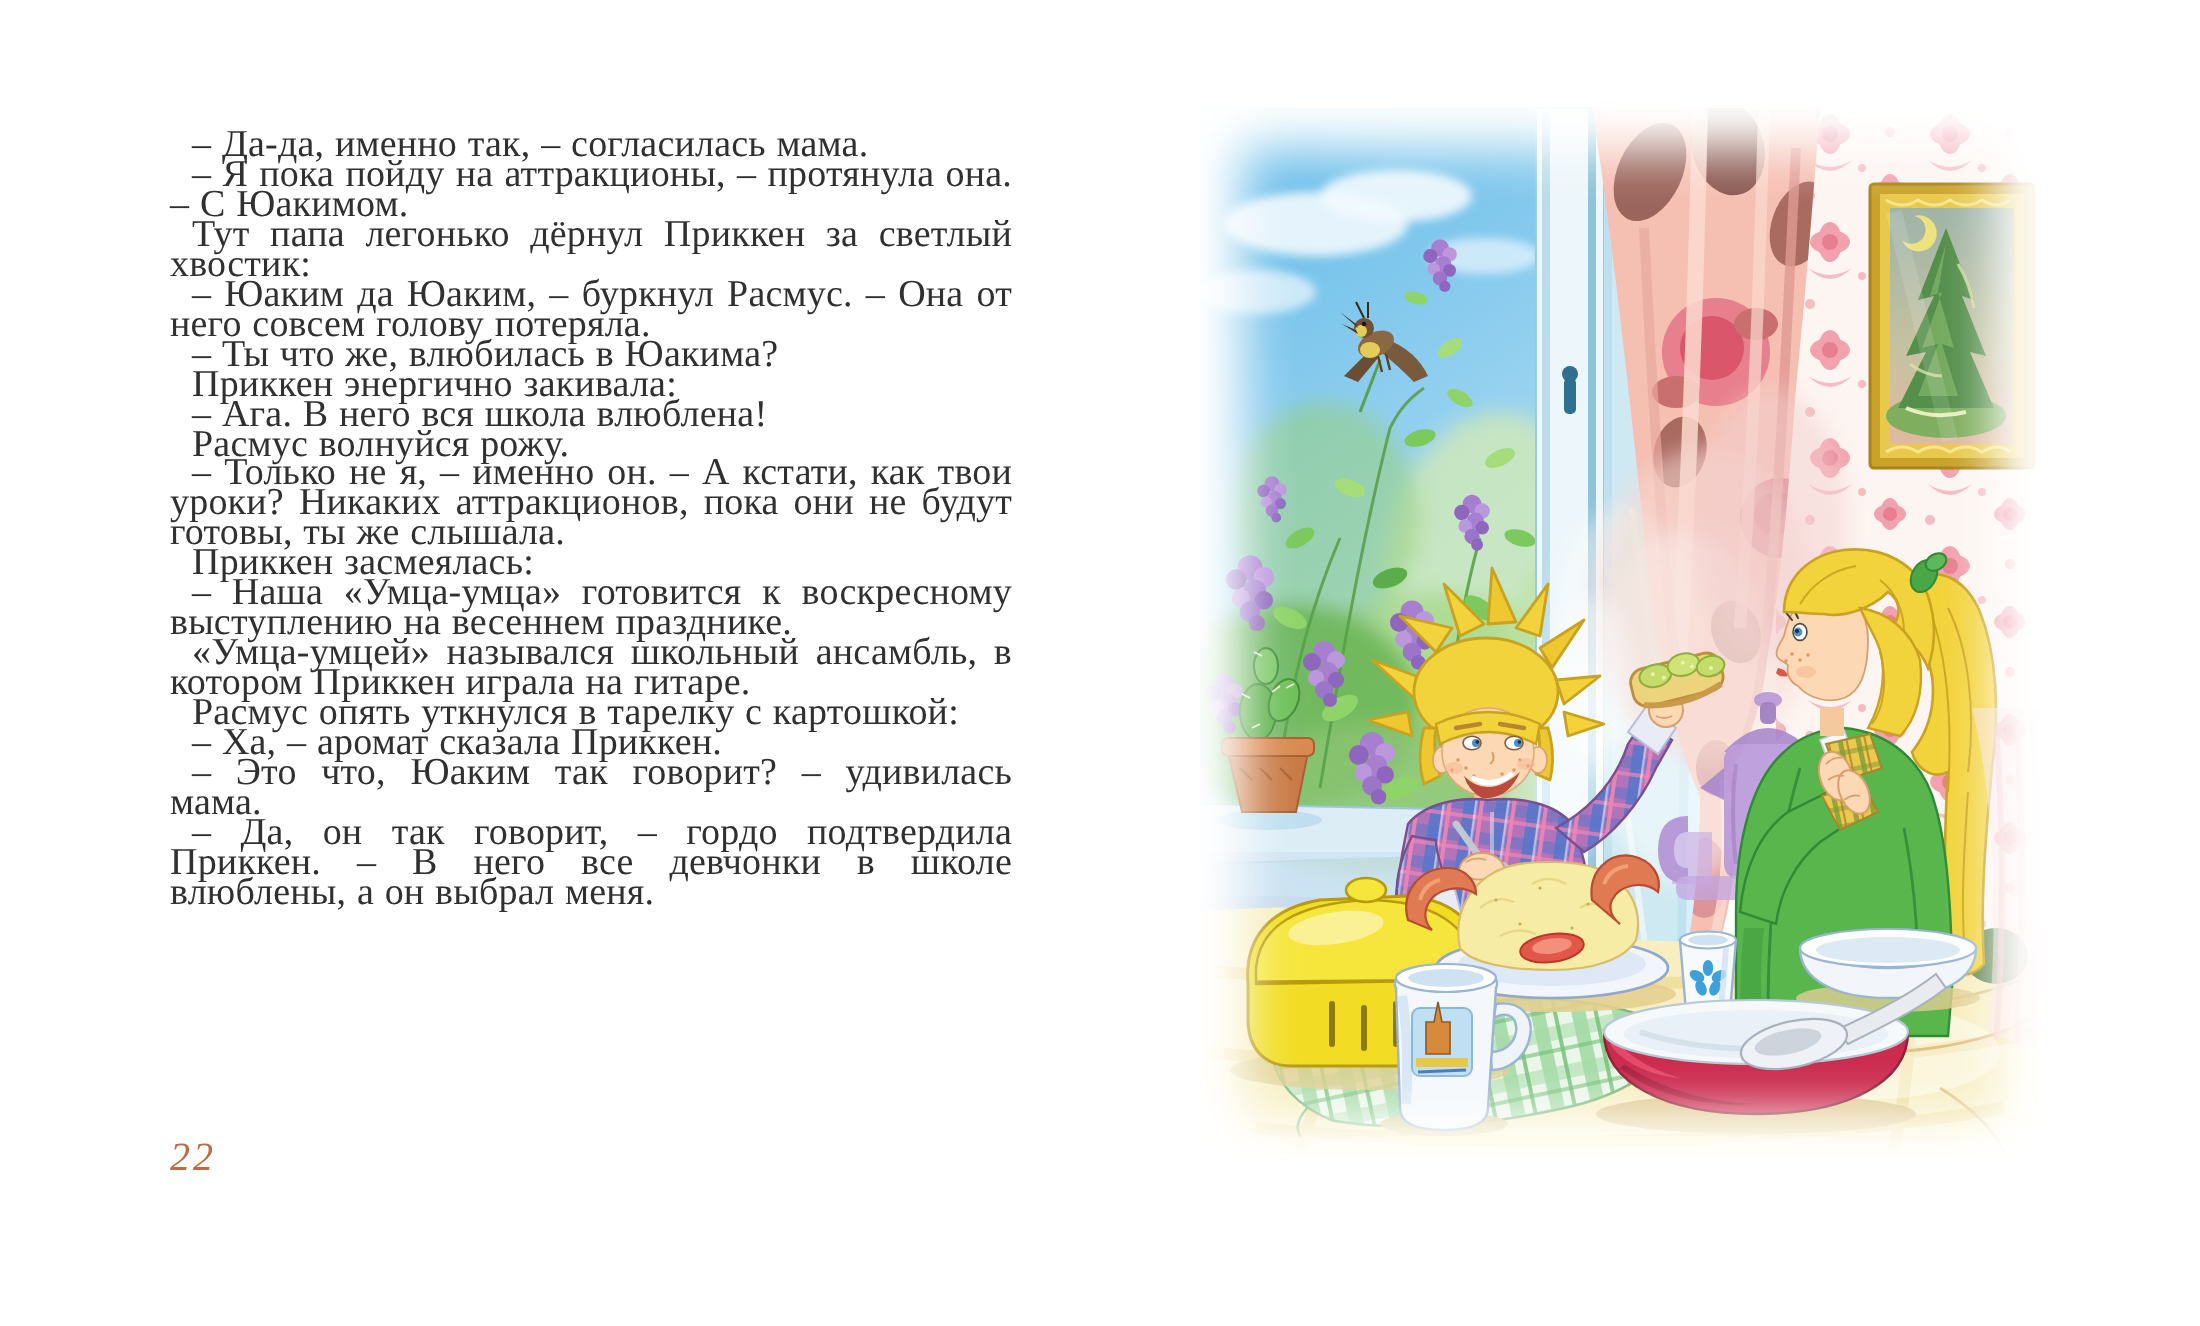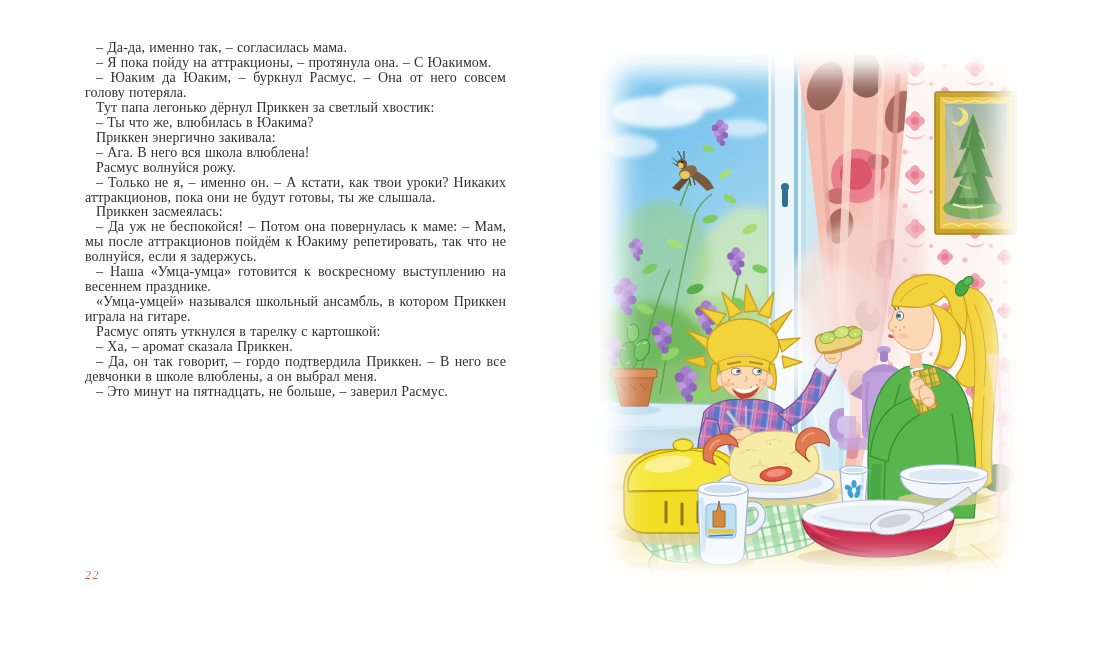--- a/index.html
+++ b/index.html
@@ -3,61 +3,60 @@
 <meta charset="utf-8">
 <style>
   html,body{margin:0;padding:0;}
   body{
     width:1100px;height:663px;position:relative;overflow:hidden;
     background:#ffffff;
     font-family:"Liberation Serif","DejaVu Serif",serif;
   }
   .book-page{position:absolute;inset:0;background:#ffffff;}
   .text-col{
-    position:absolute;left:85px;top:41px;width:421px;
-    font-size:14px;line-height:14.95px;text-align:justify;
+    position:absolute;left:85px;top:66px;width:421px;
+    font-size:19px;line-height:14.95px;text-align:justify;
     color:#303030;letter-spacing:0.1px;word-spacing:0.5px;
   }
   .text-col p{margin:0;text-indent:11px;}
   .page-number{
     position:absolute;left:85px;top:568px;
-    font-style:italic;font-size:12px;color:#c06a42;letter-spacing:1.5px;
+    font-style:italic;font-size:20px;color:#c06a42;letter-spacing:1.5px;
   }
   .illo{
     position:absolute;left:600px;top:53px;width:420px;height:527px;
   }
   .illo svg{display:block;width:100%;height:100%;}
   .illo .fade{
     position:absolute;inset:-2px;pointer-events:none;
     box-shadow:inset 0 0 26px 24px #ffffff;
   }
 </style>
 </head>
 <body>
 
 <div class="book-page">
 
   <div class="text-col">
       <p>– Да-да, именно так, – согласилась мама.</p>
       <p>– Я пока пойду на аттракционы, – протянула она. – С Юакимом.</p>
+      <p>Тут папа легонько дёрнул Приккен за светлый хвостик:</p>
       <p>– Юаким да Юаким, – буркнул Расмус. – Она от него совсем голову потеряла.</p>
-      <p>Тут папа легонько дёрнул Приккен за светлый хвостик:</p>
       <p>– Ты что же, влюбилась в Юакима?</p>
       <p>Приккен энергично закивала:</p>
       <p>– Ага. В него вся школа влюблена!</p>
       <p>Расмус волнуйся рожу.</p>
       <p>– Только не я, – именно он. – А кстати, как твои уроки? Никаких аттракционов, пока они не будут готовы, ты же слышала.</p>
       <p>Приккен засмеялась:</p>
-      <p>– Да уж не беспокойся! – Потом она повернулась к маме: – Мам, мы после аттракционов пойдём к Юакиму репетировать, так что не волнуйся, если я задержусь.</p>
       <p>– Наша «Умца-умца» готовится к воскресному выступлению на весеннем празднике.</p>
       <p>«Умца-умцей» назывался школьный ансамбль, в котором Приккен играла на гитаре.</p>
       <p>Расмус опять уткнулся в тарелку с картошкой:</p>
       <p>– Ха, – аромат сказала Приккен.</p>
+      <p>– Это что, Юаким так говорит? – удивилась мама.</p>
       <p>– Да, он так говорит, – гордо подтвердила Приккен. – В него все девчонки в школе влюблены, а он выбрал меня.</p>
-      <p>– Это минут на пятнадцать, не больше, – заверил Расмус.</p>
     </div>
 
   <div class="page-number">22</div>
 
   <div class="illo">
     <svg viewBox="0 0 420 525" xmlns="http://www.w3.org/2000/svg">
       <defs>
         <linearGradient id="skyG" x1="0" y1="0" x2="0.4" y2="1">
           <stop offset="0" stop-color="#5fb9e8"></stop>
           <stop offset="0.55" stop-color="#9dd4f1"></stop>

